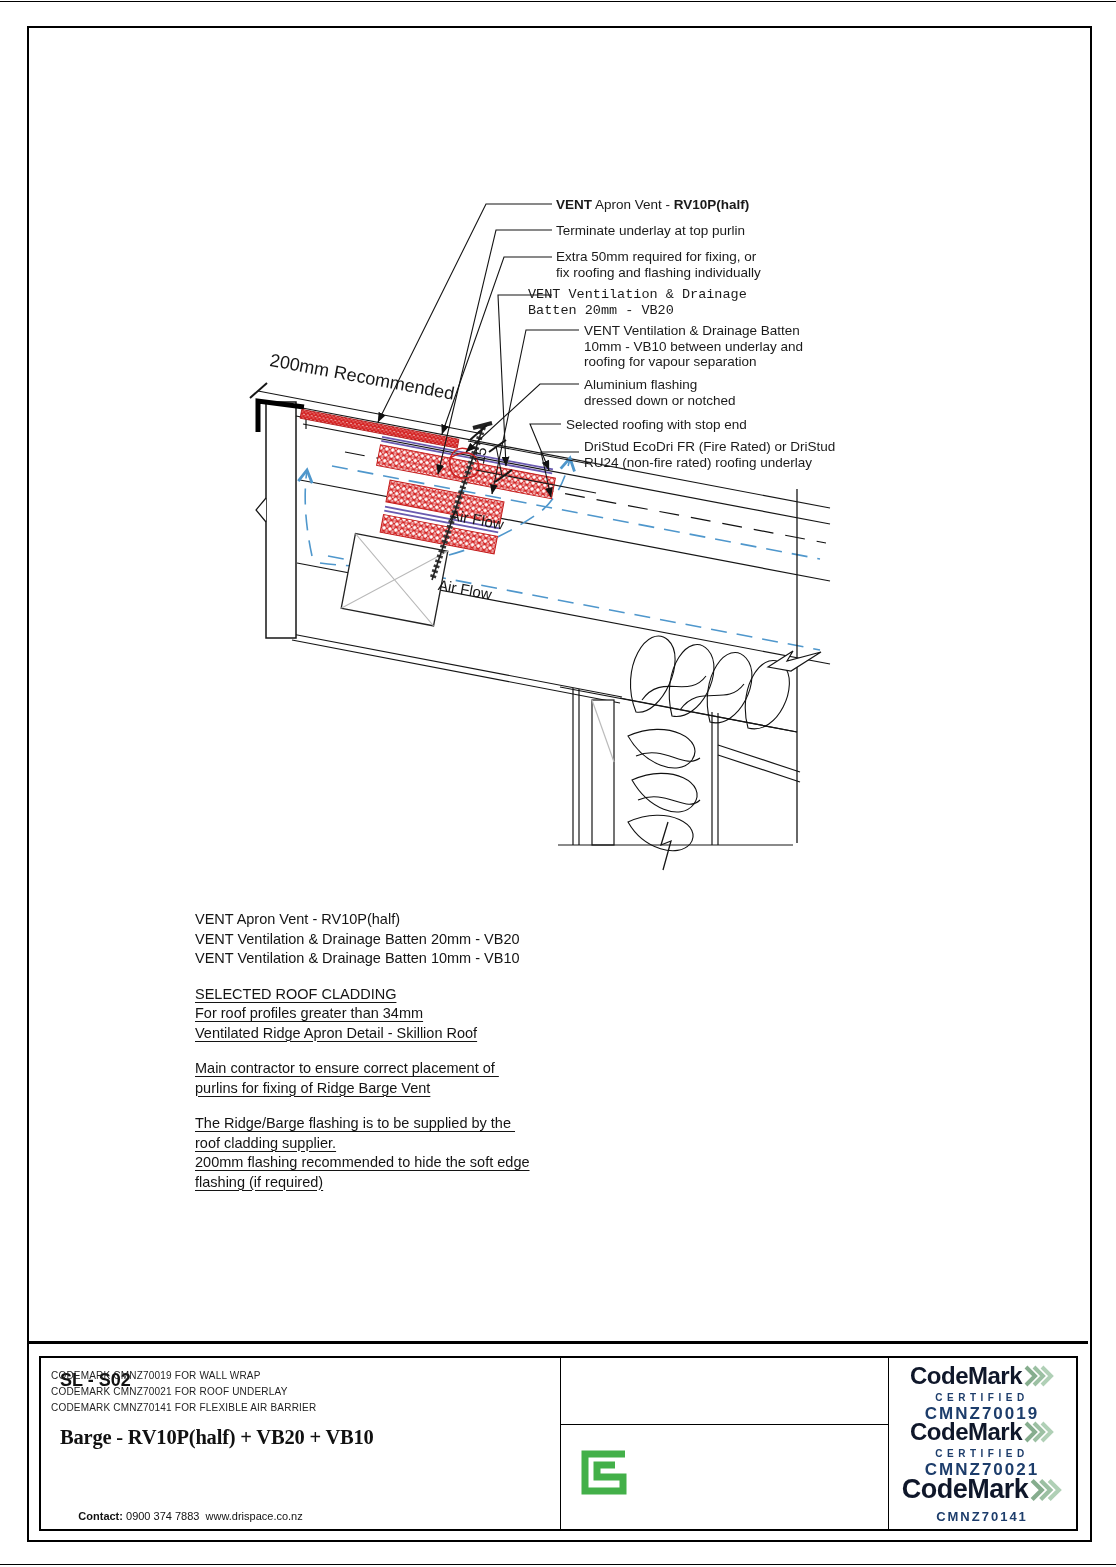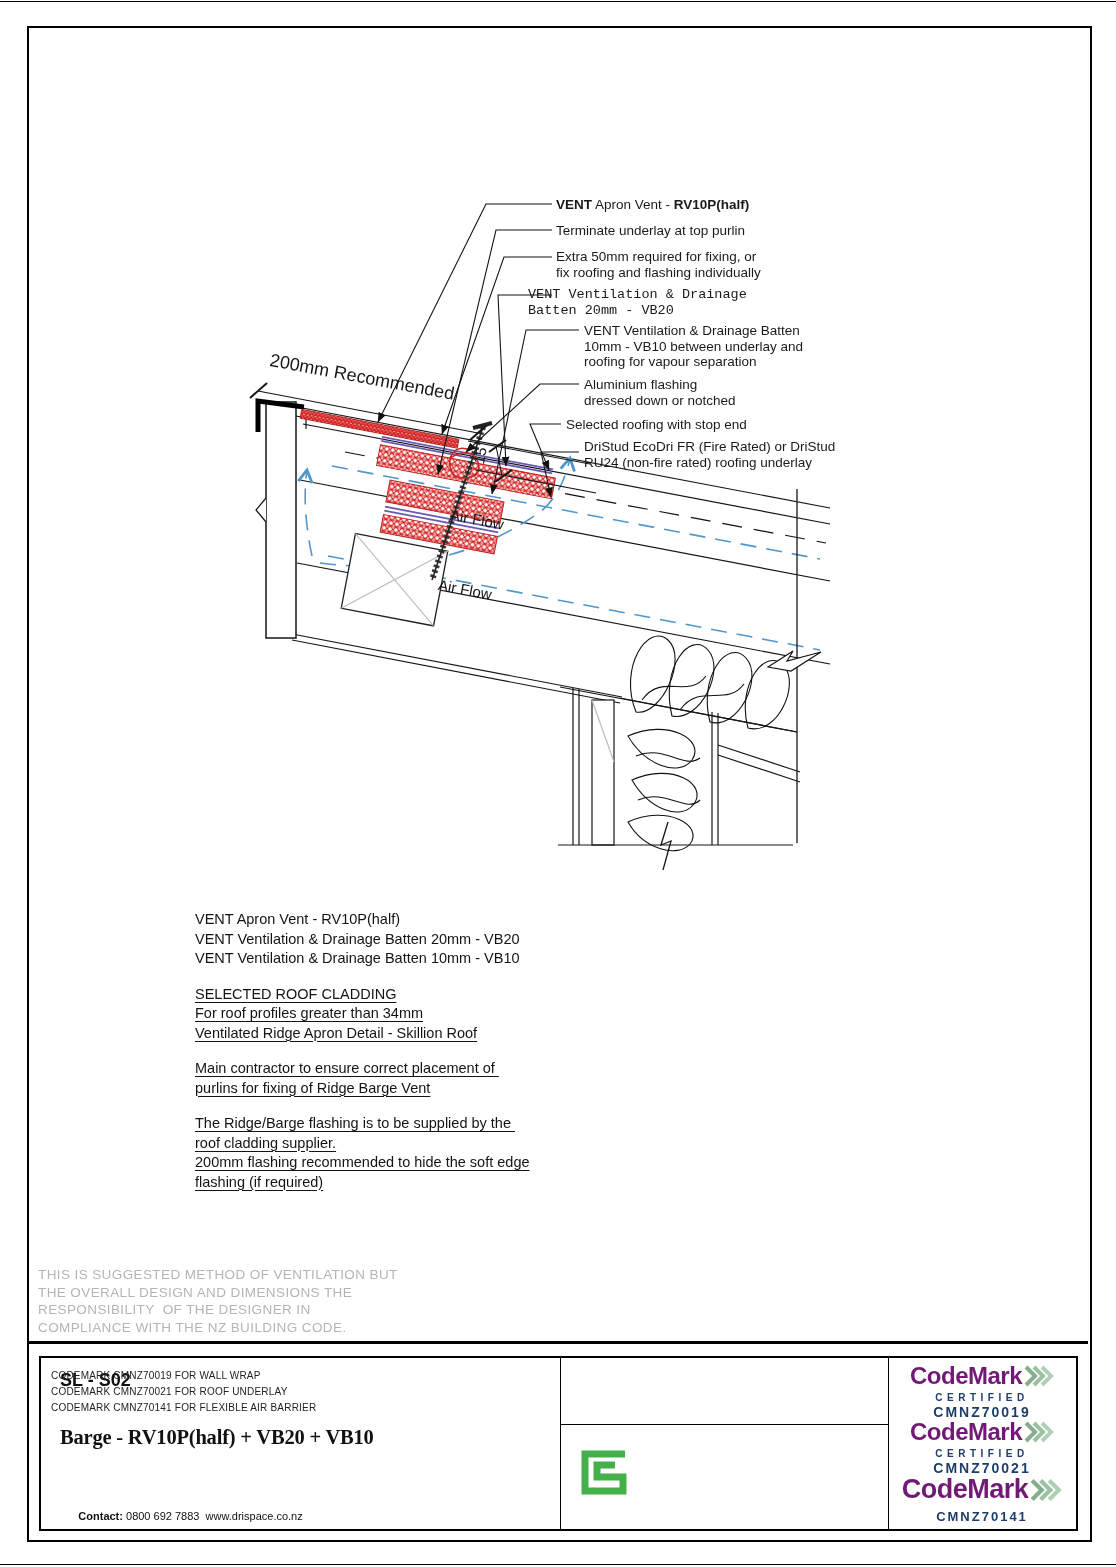--- a/index.html
+++ b/index.html
@@ -24,23 +24,23 @@
   #tblock{left:39px;top:1356px;width:1035px;height:171px;border:2px solid #000;}
   .vdiv{position:absolute;top:0;width:0;height:100%;border-left:1.5px solid #000;}
   #tb-code{left:19px;top:12px;font-size:18px;font-weight:bold;}
   .tb-title{left:19px;font-size:20.5px;font-weight:bold;letter-spacing:-.2px;white-space:nowrap;}
   #tb-contact{left:19px;top:140px;font-size:11px;white-space:pre;}
   .cm-line{left:10px;font-size:10px;letter-spacing:.2px;white-space:pre;color:#222;}
   #midline{position:absolute;left:519px;top:66px;width:328px;height:0;border-top:1.5px solid #000;}
   #logo-row{left:536px;top:88px;display:flex;align-items:center;}
   #logo-text{font-size:37px;font-weight:bold;letter-spacing:1px;margin-left:9px;}
   .badge{position:absolute;left:847px;width:188px;text-align:center;}
-  .badge-brand{font-weight:bold;color:#701a75;letter-spacing:-.5px;display:inline-flex;align-items:center;}
+  .badge-brand{font-weight:bold;color:#0f172a;letter-spacing:-.5px;display:inline-flex;align-items:center;}
   .badge-cert{font-size:10px;font-weight:bold;color:#1d3d6b;letter-spacing:4.5px;margin-top:2px;}
-  .badge-code{font-size:14px;font-weight:bold;color:#1d3d6b;letter-spacing:2px;margin-top:1px;}
+  .badge-code{font-size:17px;font-weight:bold;color:#1d3d6b;letter-spacing:2px;margin-top:1px;}
 </style>
 </head>
 <body>
 
 <div id="page">
   <div class="abs" id="page-top-rule"></div>
   <div class="abs" id="page-bottom-rule"></div>
   <div class="abs" id="frame"></div>
 
   <svg class="abs" style="left:0;top:0" width="1116" height="1567" viewBox="0 0 1116 1567">
@@ -211,36 +211,30 @@
     <div style="height:16px;"></div>
     <div class="note-line"><span class="ul">Main contractor to ensure correct placement of </span></div>
     <div class="note-line"><span class="ul">purlins for fixing of Ridge Barge Vent</span></div>
     <div style="height:16px;"></div>
     <div class="note-line"><span class="ul">The Ridge/Barge flashing is to be supplied by the </span></div>
     <div class="note-line"><span class="ul">roof cladding supplier.</span></div>
     <div class="note-line"><span class="ul">200mm flashing recommended to hide the soft edge</span></div>
     <div class="note-line"><span class="ul">flashing (if required)</span></div>
   </div>
 
-  <div class="abs" style="left:38px;top:1266px;">
-    <div class="disc-line">THIS IS SUGGESTED METHOD OF VENTILATION BUT</div>
-    <div class="disc-line">THE OVERALL DESIGN AND DIMENSIONS THE</div>
-    <div class="disc-line">RESPONSIBILITY  OF THE DESIGNER IN</div>
-    <div class="disc-line">COMPLIANCE WITH THE NZ BUILDING CODE.</div>
-  </div>
 
   <div class="abs" id="sep"></div>
   <div class="abs" id="tblock">
     <div class="vdiv" style="left:519px;"></div>
     <div class="vdiv" style="left:847px;"></div>
 
     <div class="abs" id="tb-code">SL - S02</div>
     <div class="abs tb-title" style="top:68px;font-family:Liberation Serif, serif;">Barge - RV10P(half) + VB20 + VB10</div>
     <div class="abs" id="tb-contact">
-      <span class="b">Contact:</span><span> 0800 692 7883  www.drispace.co.nz</span>
+      <span class="b">Contact:</span><span> 0900 374 7883  www.drispace.co.nz</span>
     </div>
 
     <div class="abs cm-line" style="top:12px;">CODEMARK CMNZ70019 FOR WALL WRAP</div>
     <div class="abs cm-line" style="top:28px;">CODEMARK CMNZ70021 FOR ROOF UNDERLAY</div>
     <div class="abs cm-line" style="top:44px;">CODEMARK CMNZ70141 FOR FLEXIBLE AIR BARRIER</div>
     <div id="midline"></div>
     <div class="abs" id="logo-row">
       <svg width="52" height="52" viewBox="0 0 52 52">
         <path d="M48,8 H8 V45 H46 V31 H20 V19 H38" fill="none" stroke="#43b049" stroke-width="7"></path>
       </svg>

